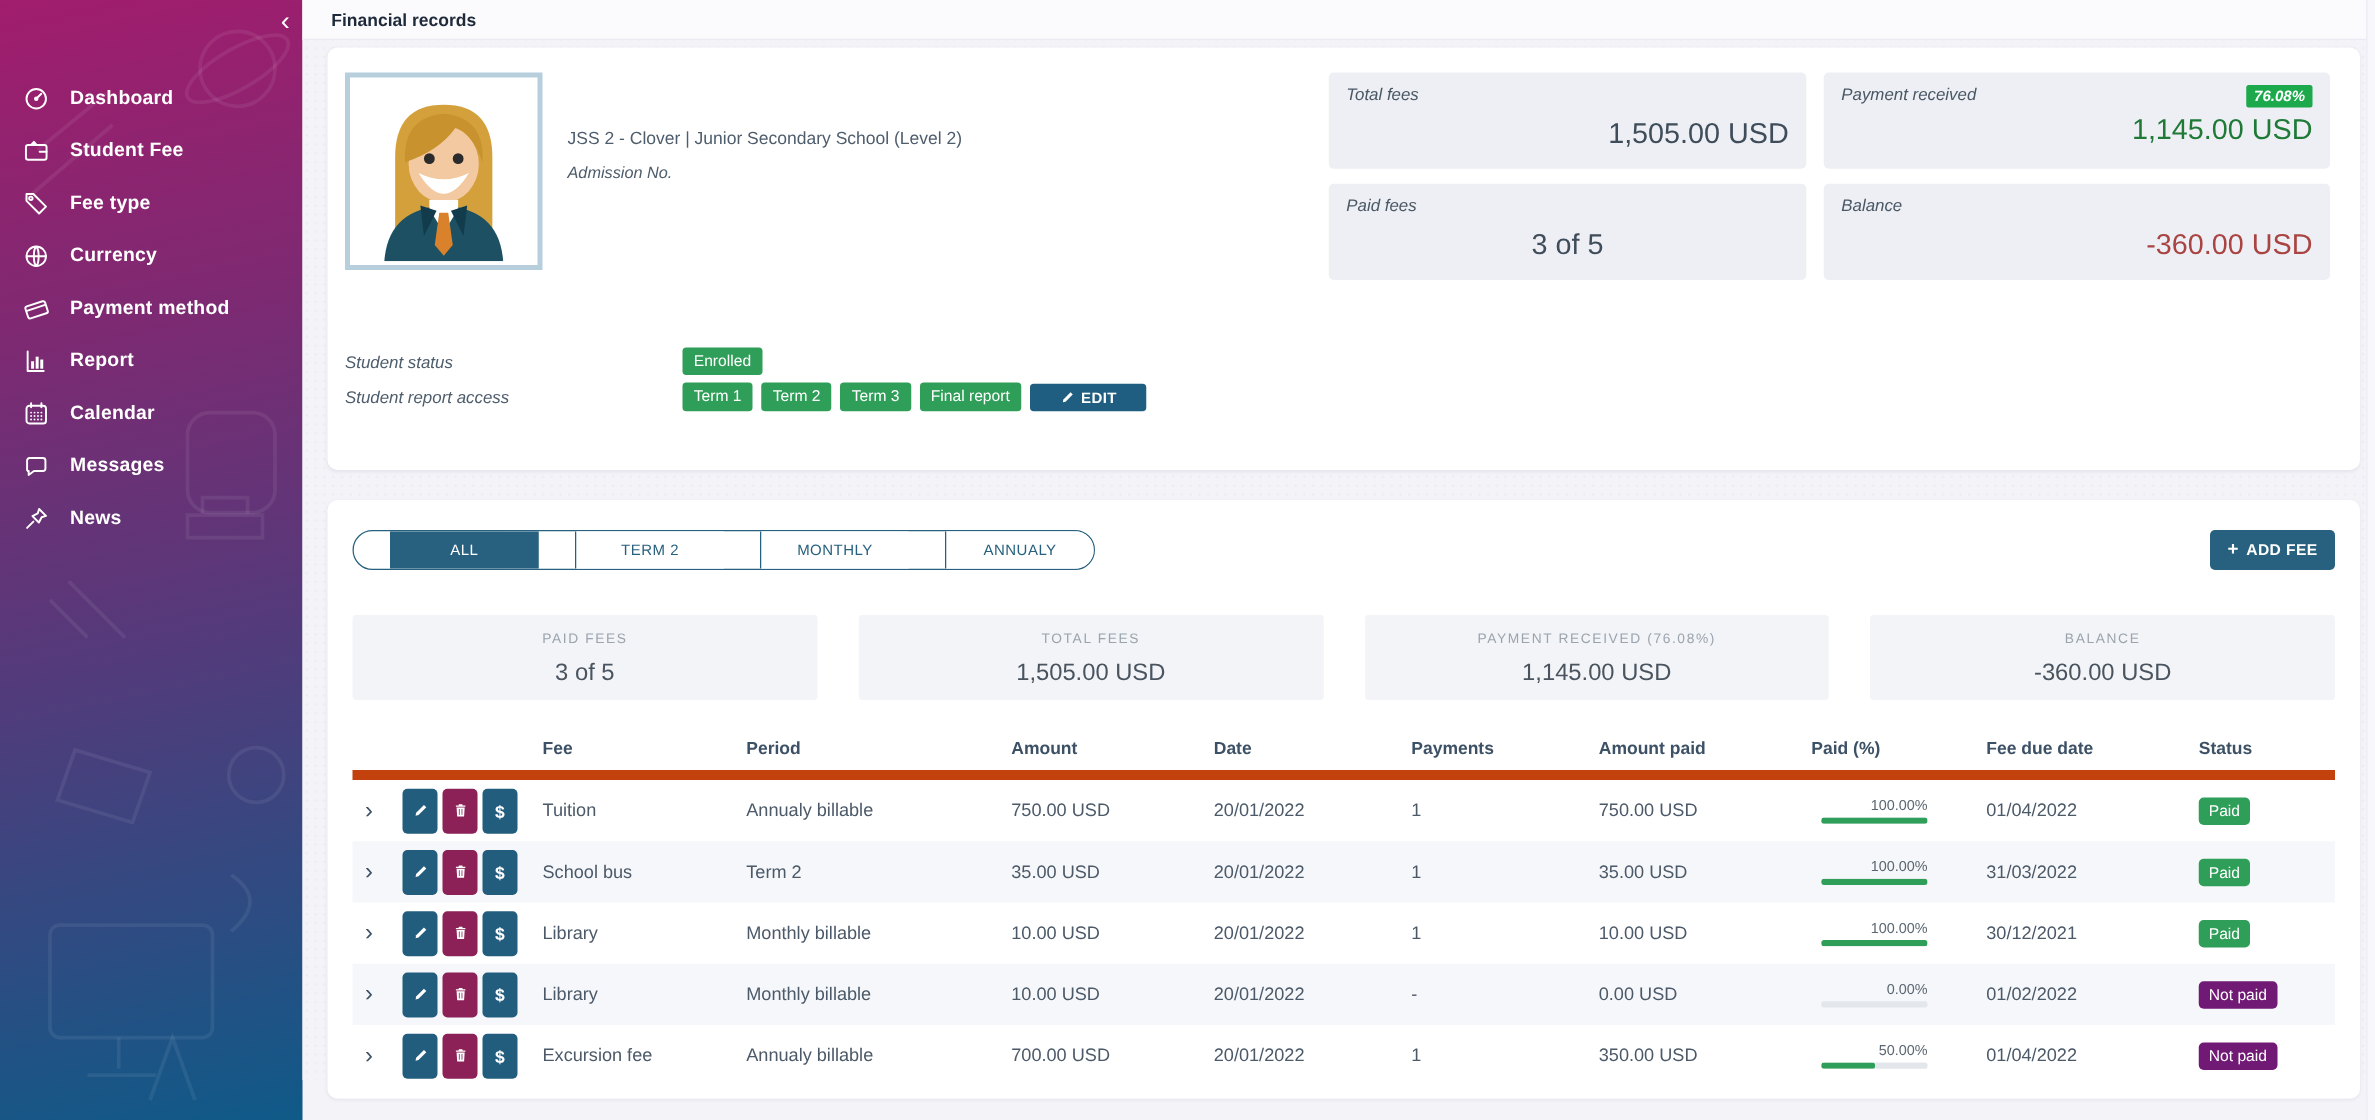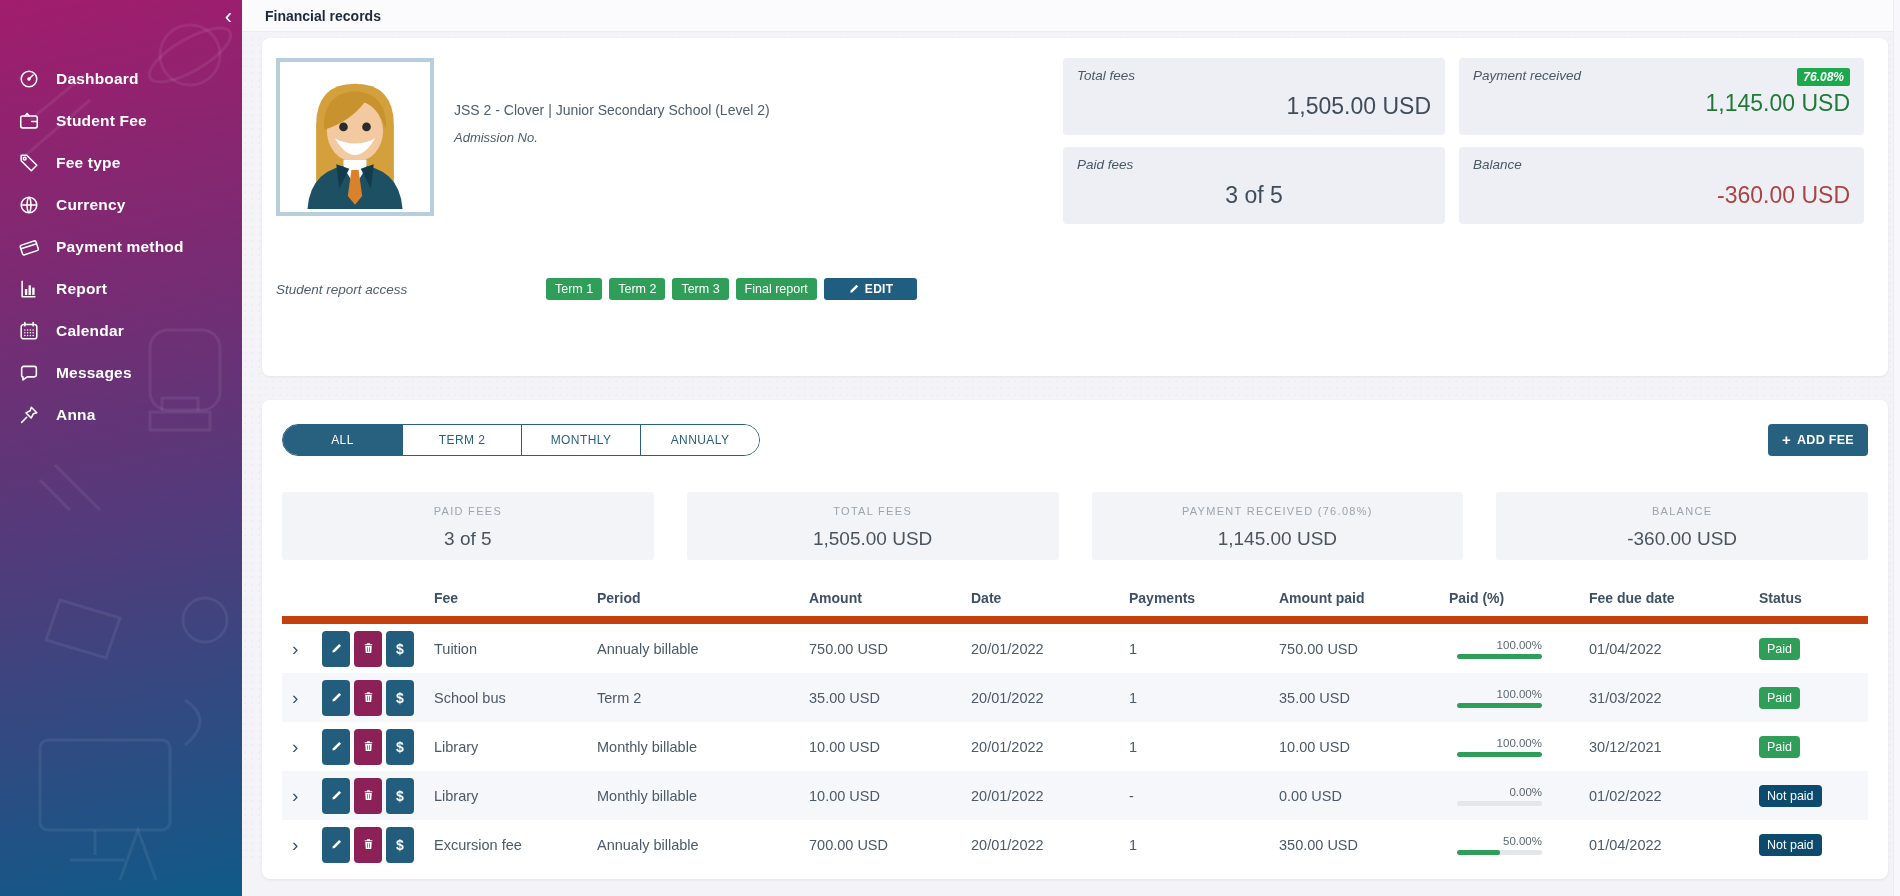--- a/index.html
+++ b/index.html
@@ -55,21 +55,21 @@
            padding:4px 9px; margin-right:7px; line-height:1.15; }
   .editbtn { display:inline-flex; align-items:center; gap:5px; background:#1f5e80; color:#fff; border:none;
              font-size:12px; font-weight:bold; border-radius:3px; padding:4px 24px; cursor:pointer; letter-spacing:.3px; }
   .editbtn svg { width:12px; height:12px; }
 
   
   .fees-card { padding:24px 20px 10px 20px; min-height:470px; }
   .fees-top { display:flex; align-items:center; justify-content:space-between; }
   .tabgroup { display:inline-flex; border:1px solid #27617f; border-radius:16px; overflow:hidden; background:#fff; }
   .tab { width:119px; height:30px; background:#fff; border:none; border-left:1px solid #27617f;
-         color:#27617f; font-size:12px; letter-spacing:.4px; cursor:pointer; font-family:inherit; }
+         color:#27617f; font-size:12px; letter-spacing:.4px; cursor:pointer; font-family:inherit;margin-left:29px; }
   .tab:first-child { border-left:none; }
   .tab.active { background:#27617f; color:#fff; }
   .addfee { display:inline-flex; align-items:center; gap:6px; background:#27617f; color:#fff; border:none;
             border-radius:4px; font-size:12.5px; font-weight:bold; padding:9px 14px; cursor:pointer; letter-spacing:.3px; }
   .addfee .plus { font-size:15px; font-weight:bold; line-height:10px; }
 
   .statrow { margin-top:36px; display:grid; grid-template-columns:repeat(4,1fr); gap:33px; }
   .statbox { background:#f3f4f8; border-radius:3px; height:68px; text-align:center; padding-top:13px; }
   .statlabel { font-size:11px; letter-spacing:1.3px; color:#9ba4ae; }
   .statval { font-size:19px; color:#49545f; margin-top:11px; }
@@ -88,21 +88,21 @@
   .act svg { width:13px; height:13px; }
   .act.teal { background:#235d7d; }
   .act.mag { background:#8c2157; }
   .act.dollar { font-size:14px; font-weight:bold; font-family:inherit; }
   .pct { width:85px; margin-left:8px; }
   .pcttext { display:block; text-align:right; font-size:11.5px; color:#5b6772; }
   .bar { height:5px; background:#e3e7ec; border-radius:2px; margin-top:3px; overflow:hidden; }
   .fill { height:100%; background:#2f9e58; border-radius:2px; }
   .tbadge { display:inline-block; color:#fff; font-size:12.5px; border-radius:4px; padding:4px 8px; }
   .tbadge.paid { background:#2f9e58; }
-  .tbadge.notpaid { background:#0c4a6e; }
+  .tbadge.notpaid { background:#701a75; }
 
   .gutter { position:absolute; right:0; top:0; width:7px; height:896px; background:#f8f7fb; border-left:1px solid #ecebf2; }
 </style>
 </head>
 <body>
 
 <div class="app">
 
   <aside class="sidebar">
     <svg class="doodles" width="242" height="896" viewBox="0 0 242 896" fill="none" stroke="rgba(255,255,255,0.07)" stroke-width="3">
@@ -216,21 +216,21 @@
         </span>
         <span class="ml">Messages</span>
       </div>
       <div class="mi">
         <span class="ic">
           <svg width="22" height="22" viewBox="0 0 24 24" fill="none" stroke="#fff" stroke-width="1.7" stroke-linejoin="round">
               <path d="M14.5 3.5l6 6-3.8 1.2-2.4 4.6-5.6-5.6 4.6-2.4z"></path>
               <path d="M9.5 14.5L4 20" stroke-linecap="round"></path>
             </svg>
         </span>
-        <span class="ml">Anna</span>
+        <span class="ml">News</span>
       </div>
     </nav>
   </aside>
 
   <div class="main">
     <header class="topbar">
       <h1>Financial records</h1>
     </header>
 
     <div class="content">
@@ -276,20 +276,24 @@
             </div>
             <div class="sumbox">
               <div class="sumlabel">Balance</div>
               <div class="sumval red">-360.00 USD</div>
             </div>
           </div>
         </div>
 
         <div class="statusrows">
           <div class="srow">
+            <span class="slabel">Student status</span>
+            <span class="badge">Enrolled</span>
+          </div>
+          <div class="srow">
             <span class="slabel">Student report access</span>
             <span class="badge">Term 1</span>
             <span class="badge">Term 2</span>
             <span class="badge">Term 3</span>
             <span class="badge">Final report</span>
             <button class="editbtn">
               <svg viewBox="0 0 24 24">
                   <path d="M16.9 3.6l3.5 3.5L8.9 18.6l-4.4.9.9-4.4L16.9 3.6z" fill="#fff"></path>
                 </svg>
               <span>EDIT</span>

